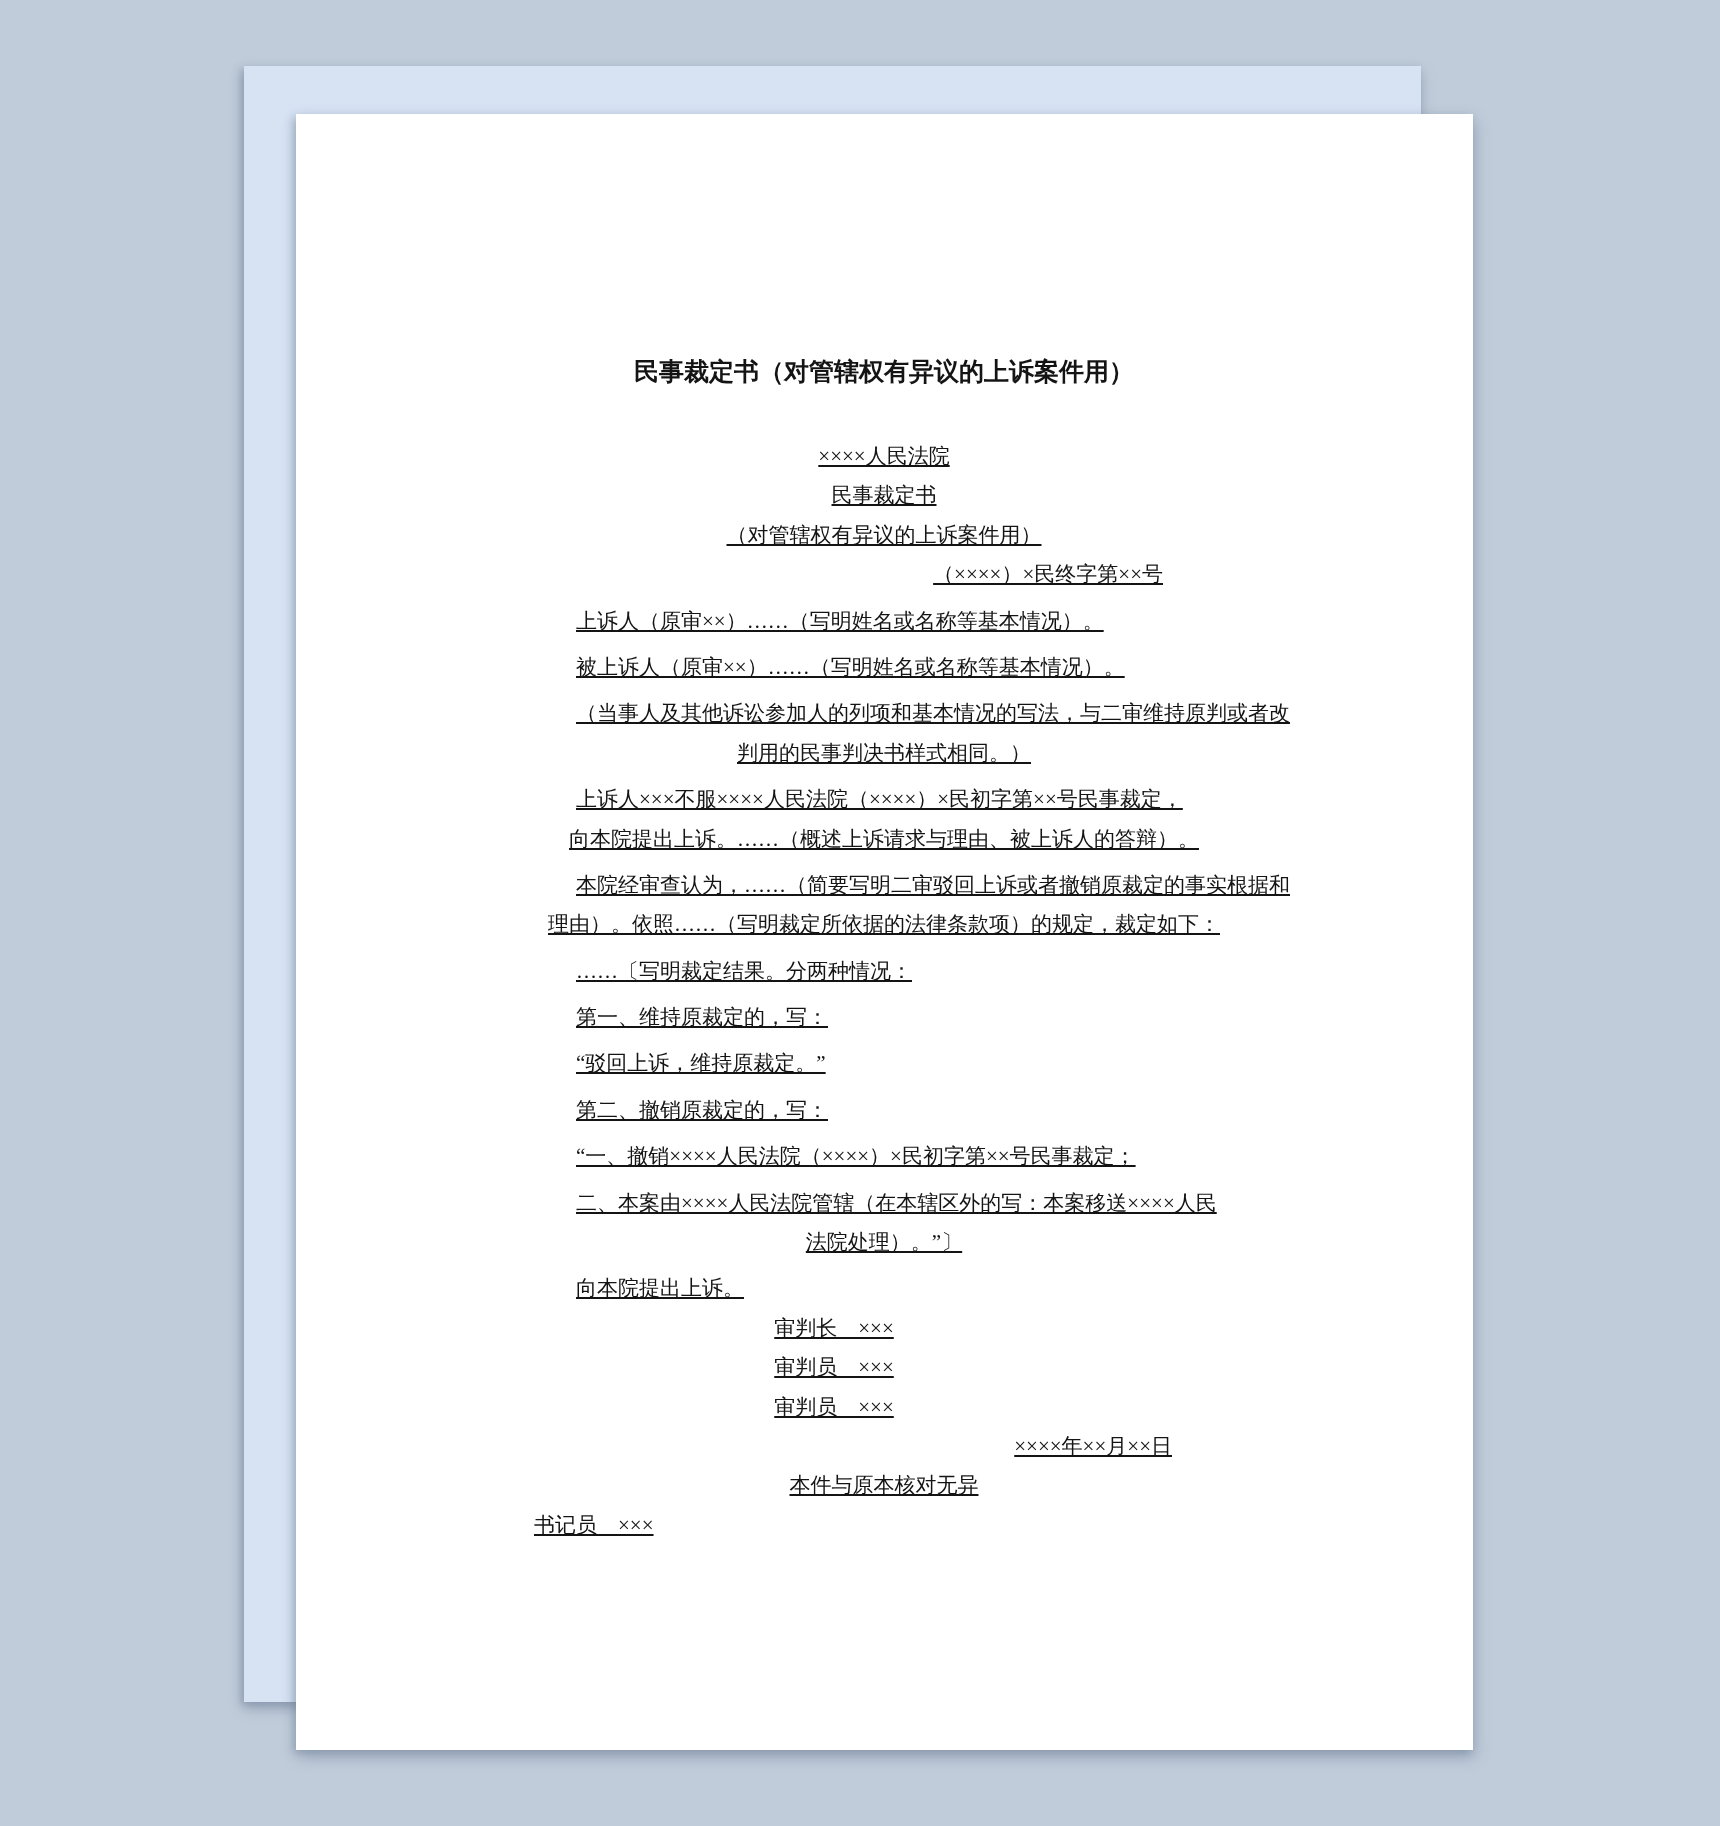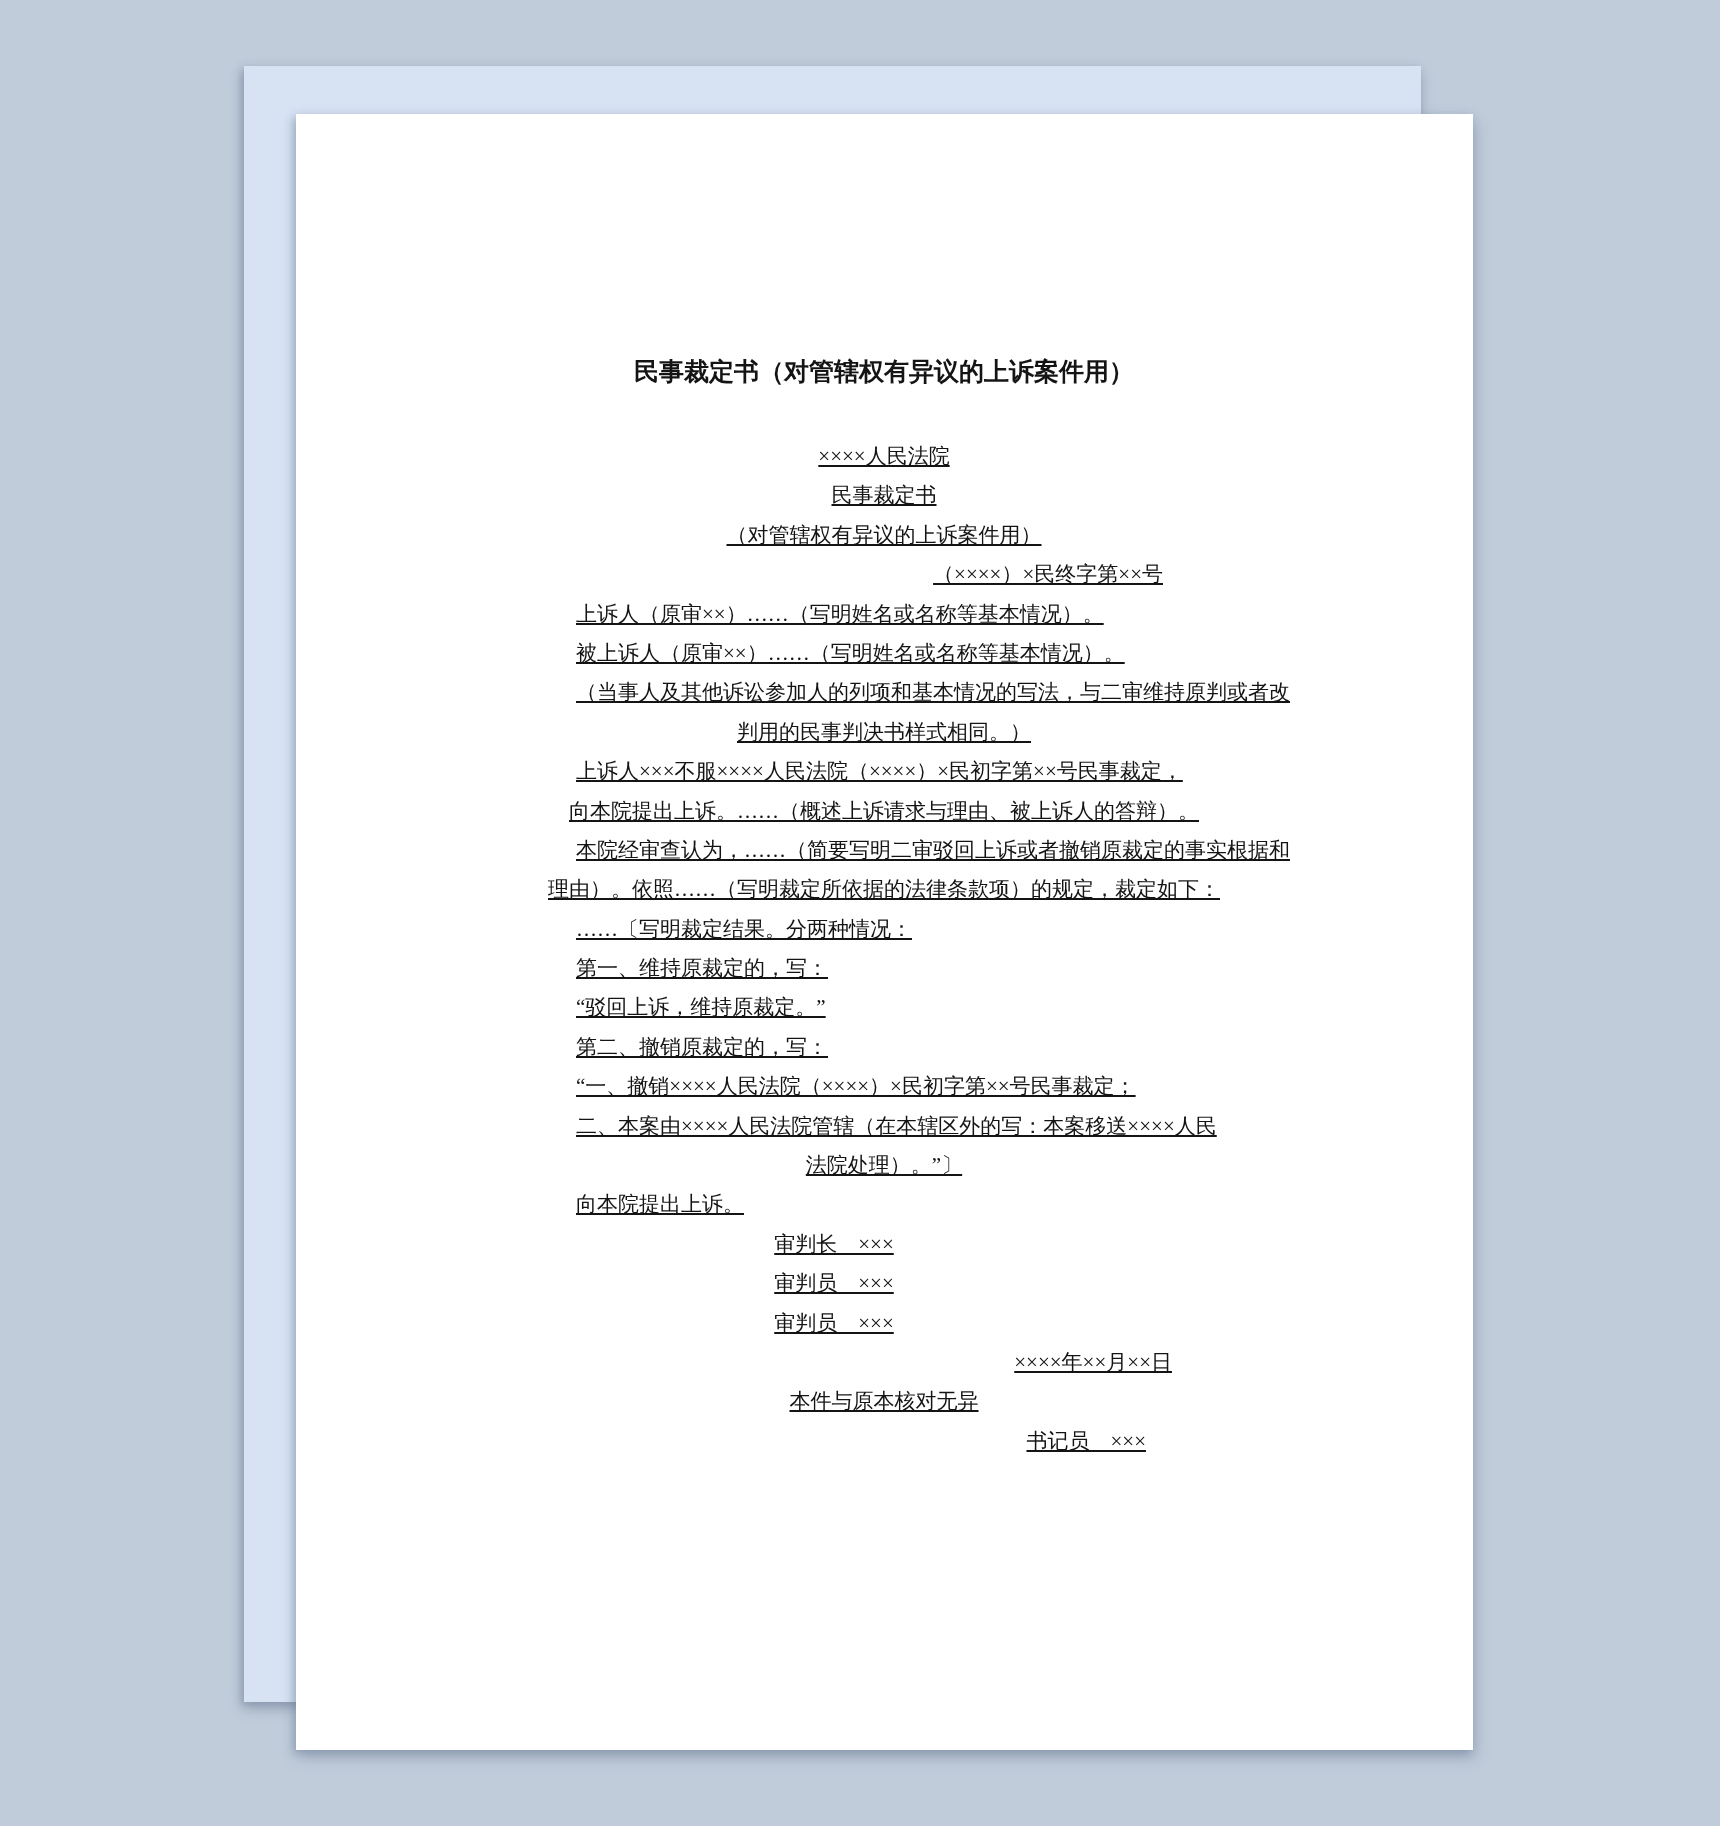--- a/index.html
+++ b/index.html
@@ -32,26 +32,26 @@
     height: 40px; line-height: 40px;
     margin-bottom: 45px;
   }
   .line {
     height: 39.4px; line-height: 39.4px;
     white-space: nowrap;
     text-decoration: underline;
   }
   .center      { text-align: center; }
   .flush       { text-align: center; }
-  .indent      { text-align: left; text-indent: 2em; }
+  .indent      { text-align: left; text-indent: 2em; margin-top: 7px; }
   .case-number { text-align: right; padding-right: 71px; }
   .sig-judge   { text-align: center; padding-right: 100px; }
   .sig-date    { text-align: right; padding-right: 62px; }
   .sig-seal    { text-align: right; padding-right: 127px; }
-  .sig-clerk   { text-align: right; padding-right: 88px; }
+  .sig-clerk   { text-align: left; padding-right: 88px; }
 </style>
 </head>
 <body>
 
 <div class="back-page"></div>
 
 <div class="page">
   <div class="content">
     <div class="doc-title">民事裁定书（对管辖权有异议的上诉案件用）</div>
 

